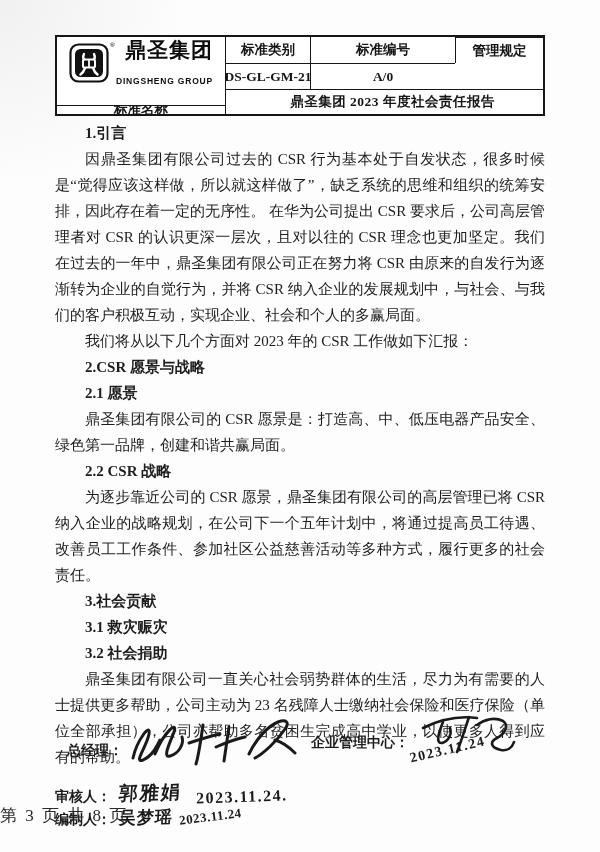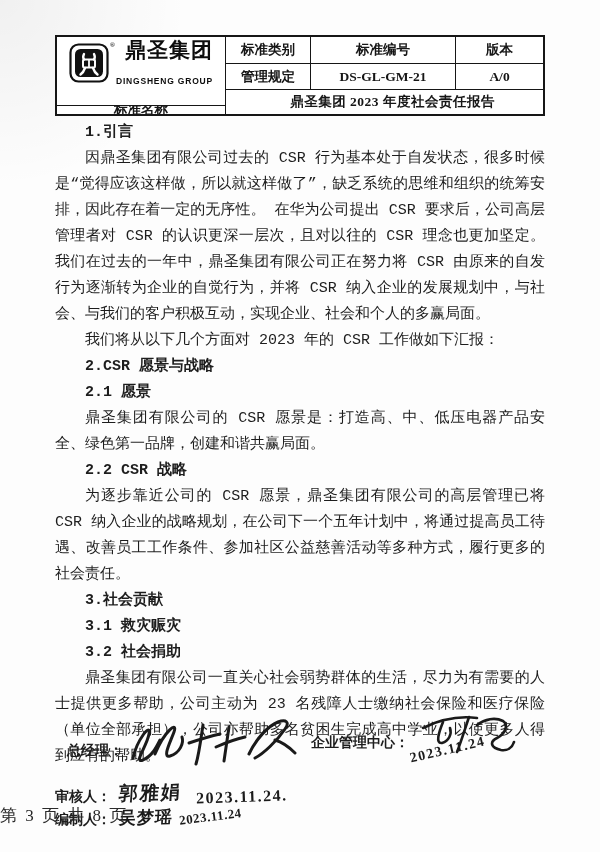--- a/index.html
+++ b/index.html
@@ -45,21 +45,21 @@
     font-family:"Liberation Sans","DejaVu Sans",sans-serif;
     font-size:8.5px; font-weight:700; letter-spacing:0.8px; margin-top:16px; color:#0d0d0d;
   }
 
   
   .content {
     position:absolute; left:55px; top:120px; width:490px;
   }
   .content p {
     font-size:15px; line-height:26px; text-align:justify;
-    text-indent:2em; color:#1d1d1d;font-family:Liberation Mono, monospace;
+    text-indent:2em; color:#1d1d1d;
   }
   .content p.heading { font-weight:700; }
 
   
   .signatures { position:absolute; left:55px; top:712px; width:492px; }
   .sig-row { display:flex; }
   .sig-col { display:flex; align-items:flex-end; }
   .sig-col.left  { width:250px; }
   .sig-col.right { width:242px; }
   .sig-label { font-size:14px; font-weight:600; white-space:nowrap; color:#1d1d1d; }
@@ -116,21 +116,20 @@
           <span class="logo-reg">®</span>
         </span>
         <span class="logo-text">
           <span class="logo-cn">鼎圣集团</span>
           <span class="logo-en">DINGSHENG GROUP</span>
         </span>
       </div>
     </div>
     <div class="r1">标准类别</div>
     <div class="r1">标准编号</div>
-    <div class="r1">版本</div>
     <div>管理规定</div>
     <div>DS-GL-GM-21</div>
     <div>A/0</div>
     <div class="name-cell c1">标准名称</div>
     <div class="title-cell">鼎圣集团 2023 年度社会责任报告</div>
   </div>
 
   <div class="content">
     <p class="heading">1.引言</p>
     <p>因鼎圣集团有限公司过去的 CSR 行为基本处于自发状态，很多时候是“觉得应该这样做，所以就这样做了”，缺乏系统的思维和组织的统筹安排，因此存在着一定的无序性。 在华为公司提出 CSR 要求后，公司高层管理者对 CSR 的认识更深一层次，且对以往的 CSR 理念也更加坚定。我们在过去的一年中，鼎圣集团有限公司正在努力将 CSR 由原来的自发行为逐渐转为企业的自觉行为，并将 CSR 纳入企业的发展规划中，与社会、与我们的客户积极互动，实现企业、社会和个人的多赢局面。</p>

